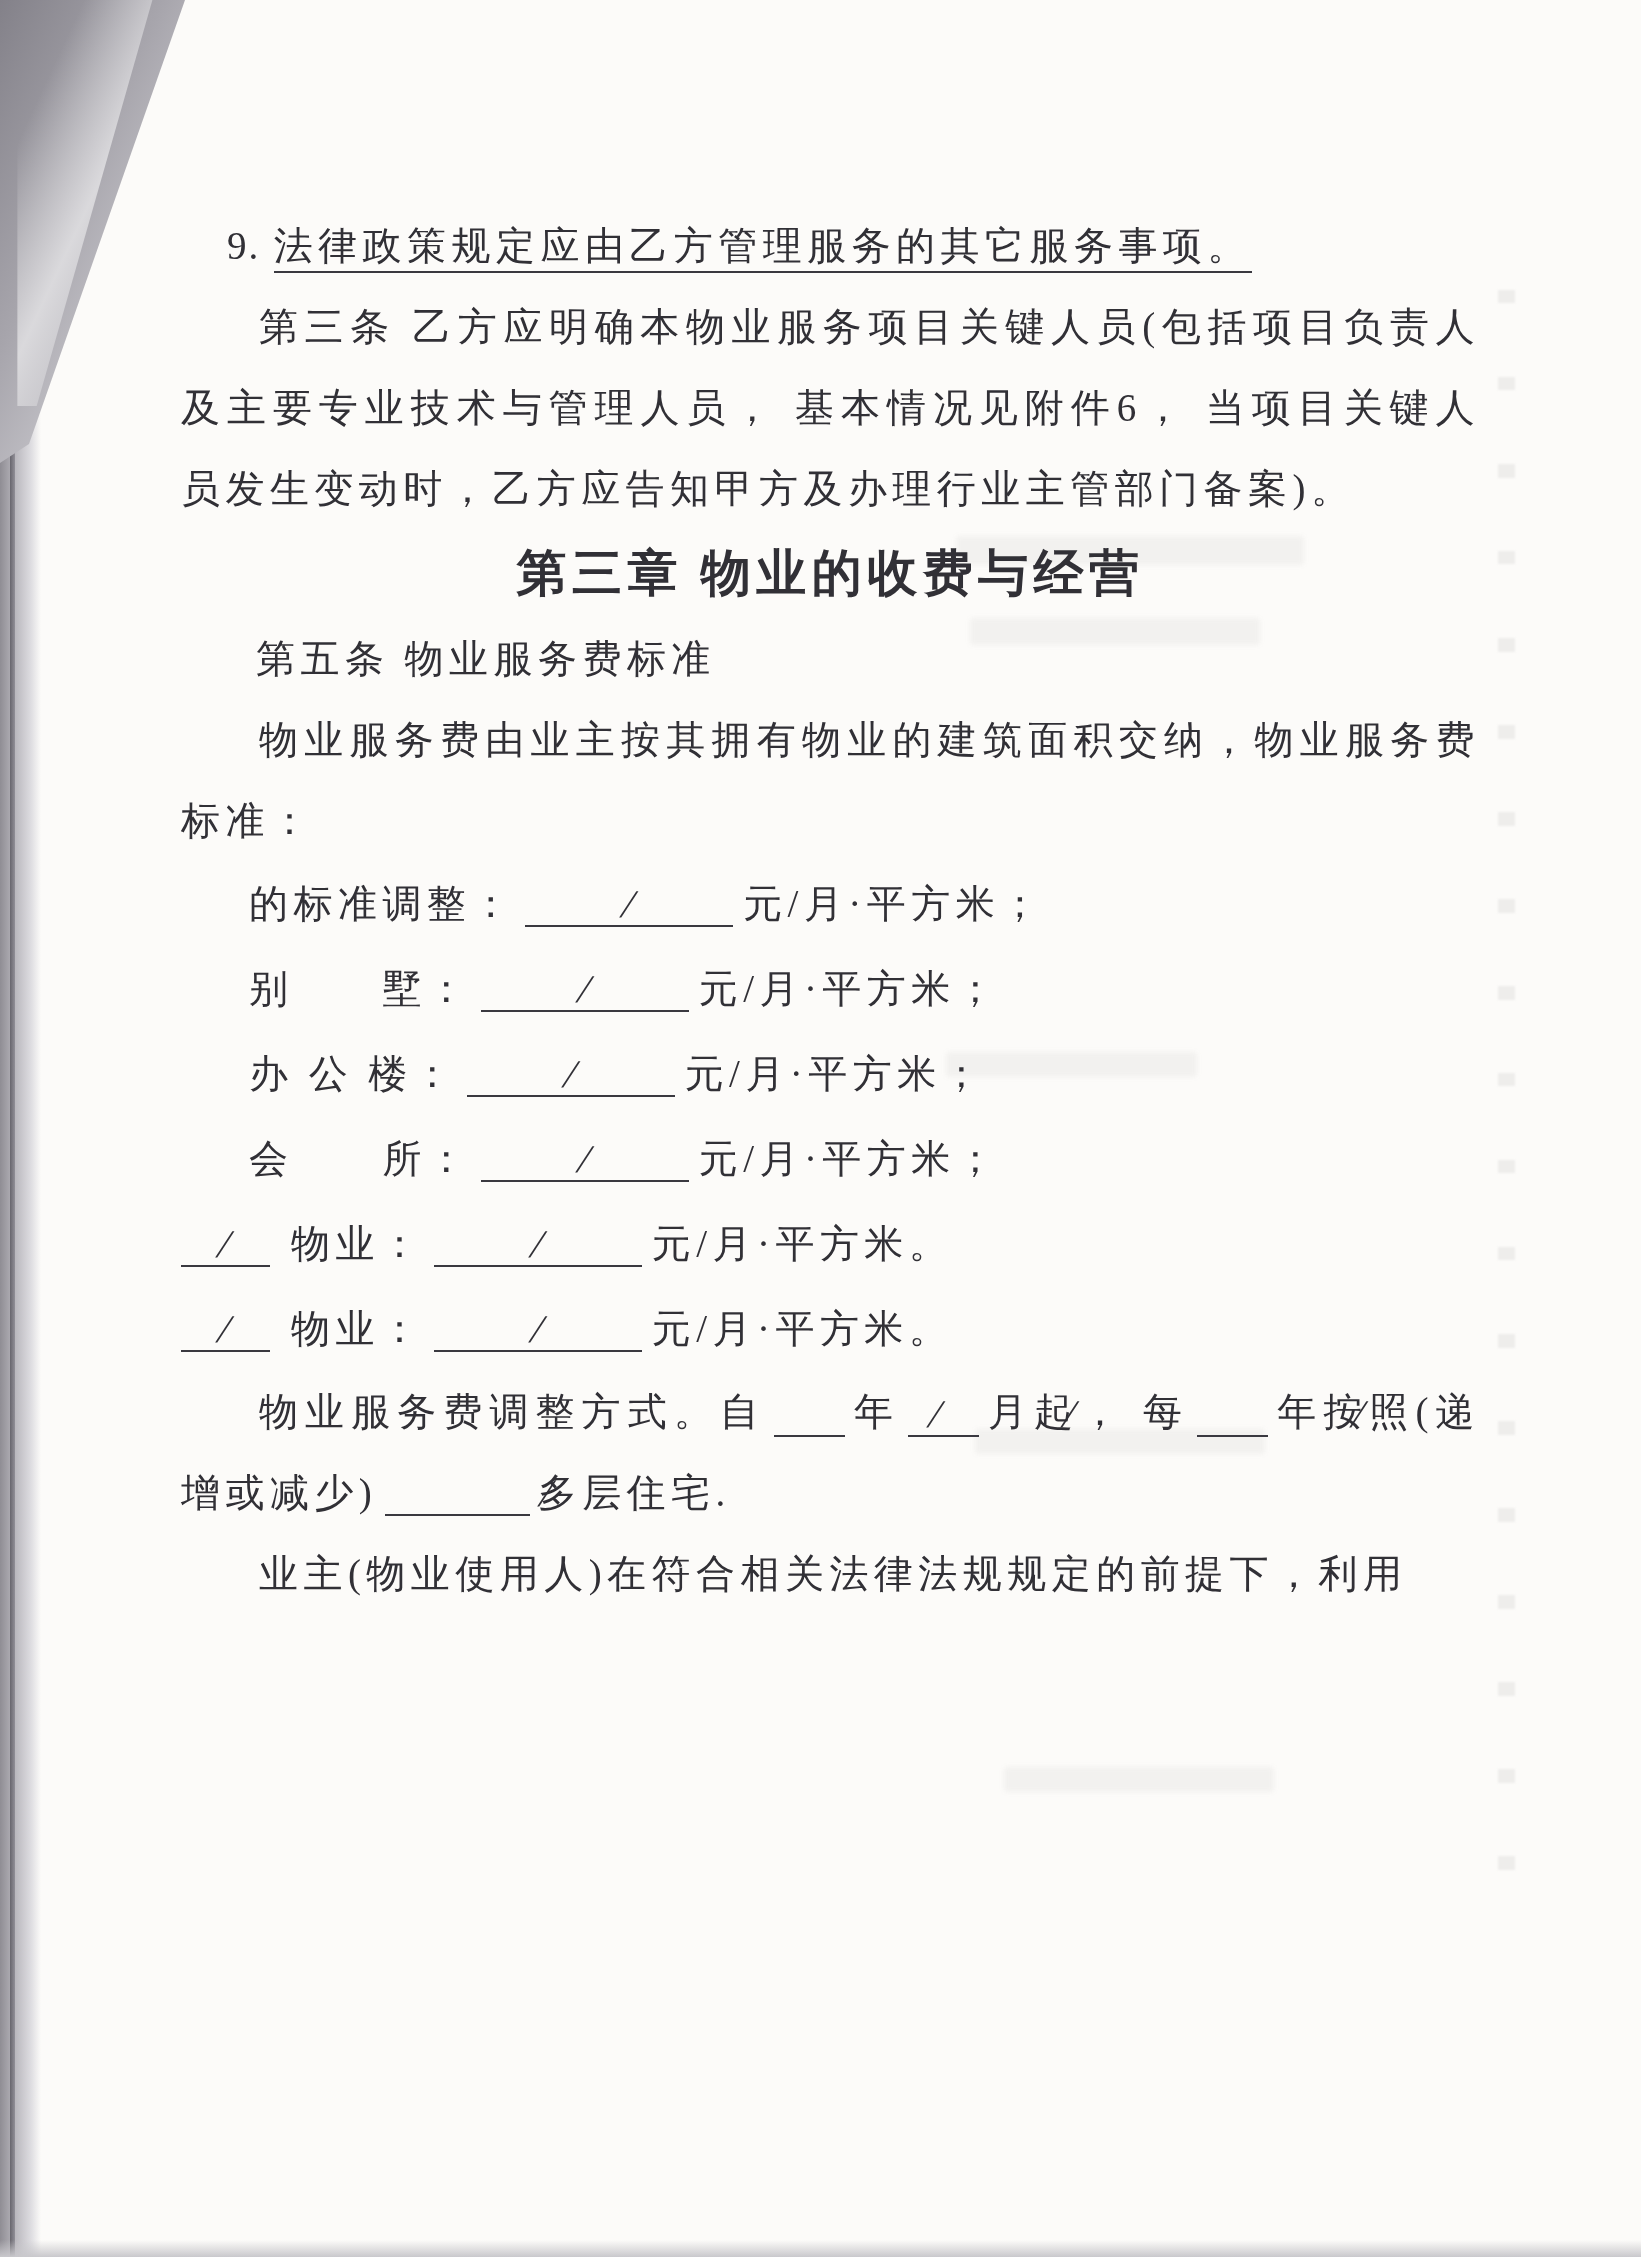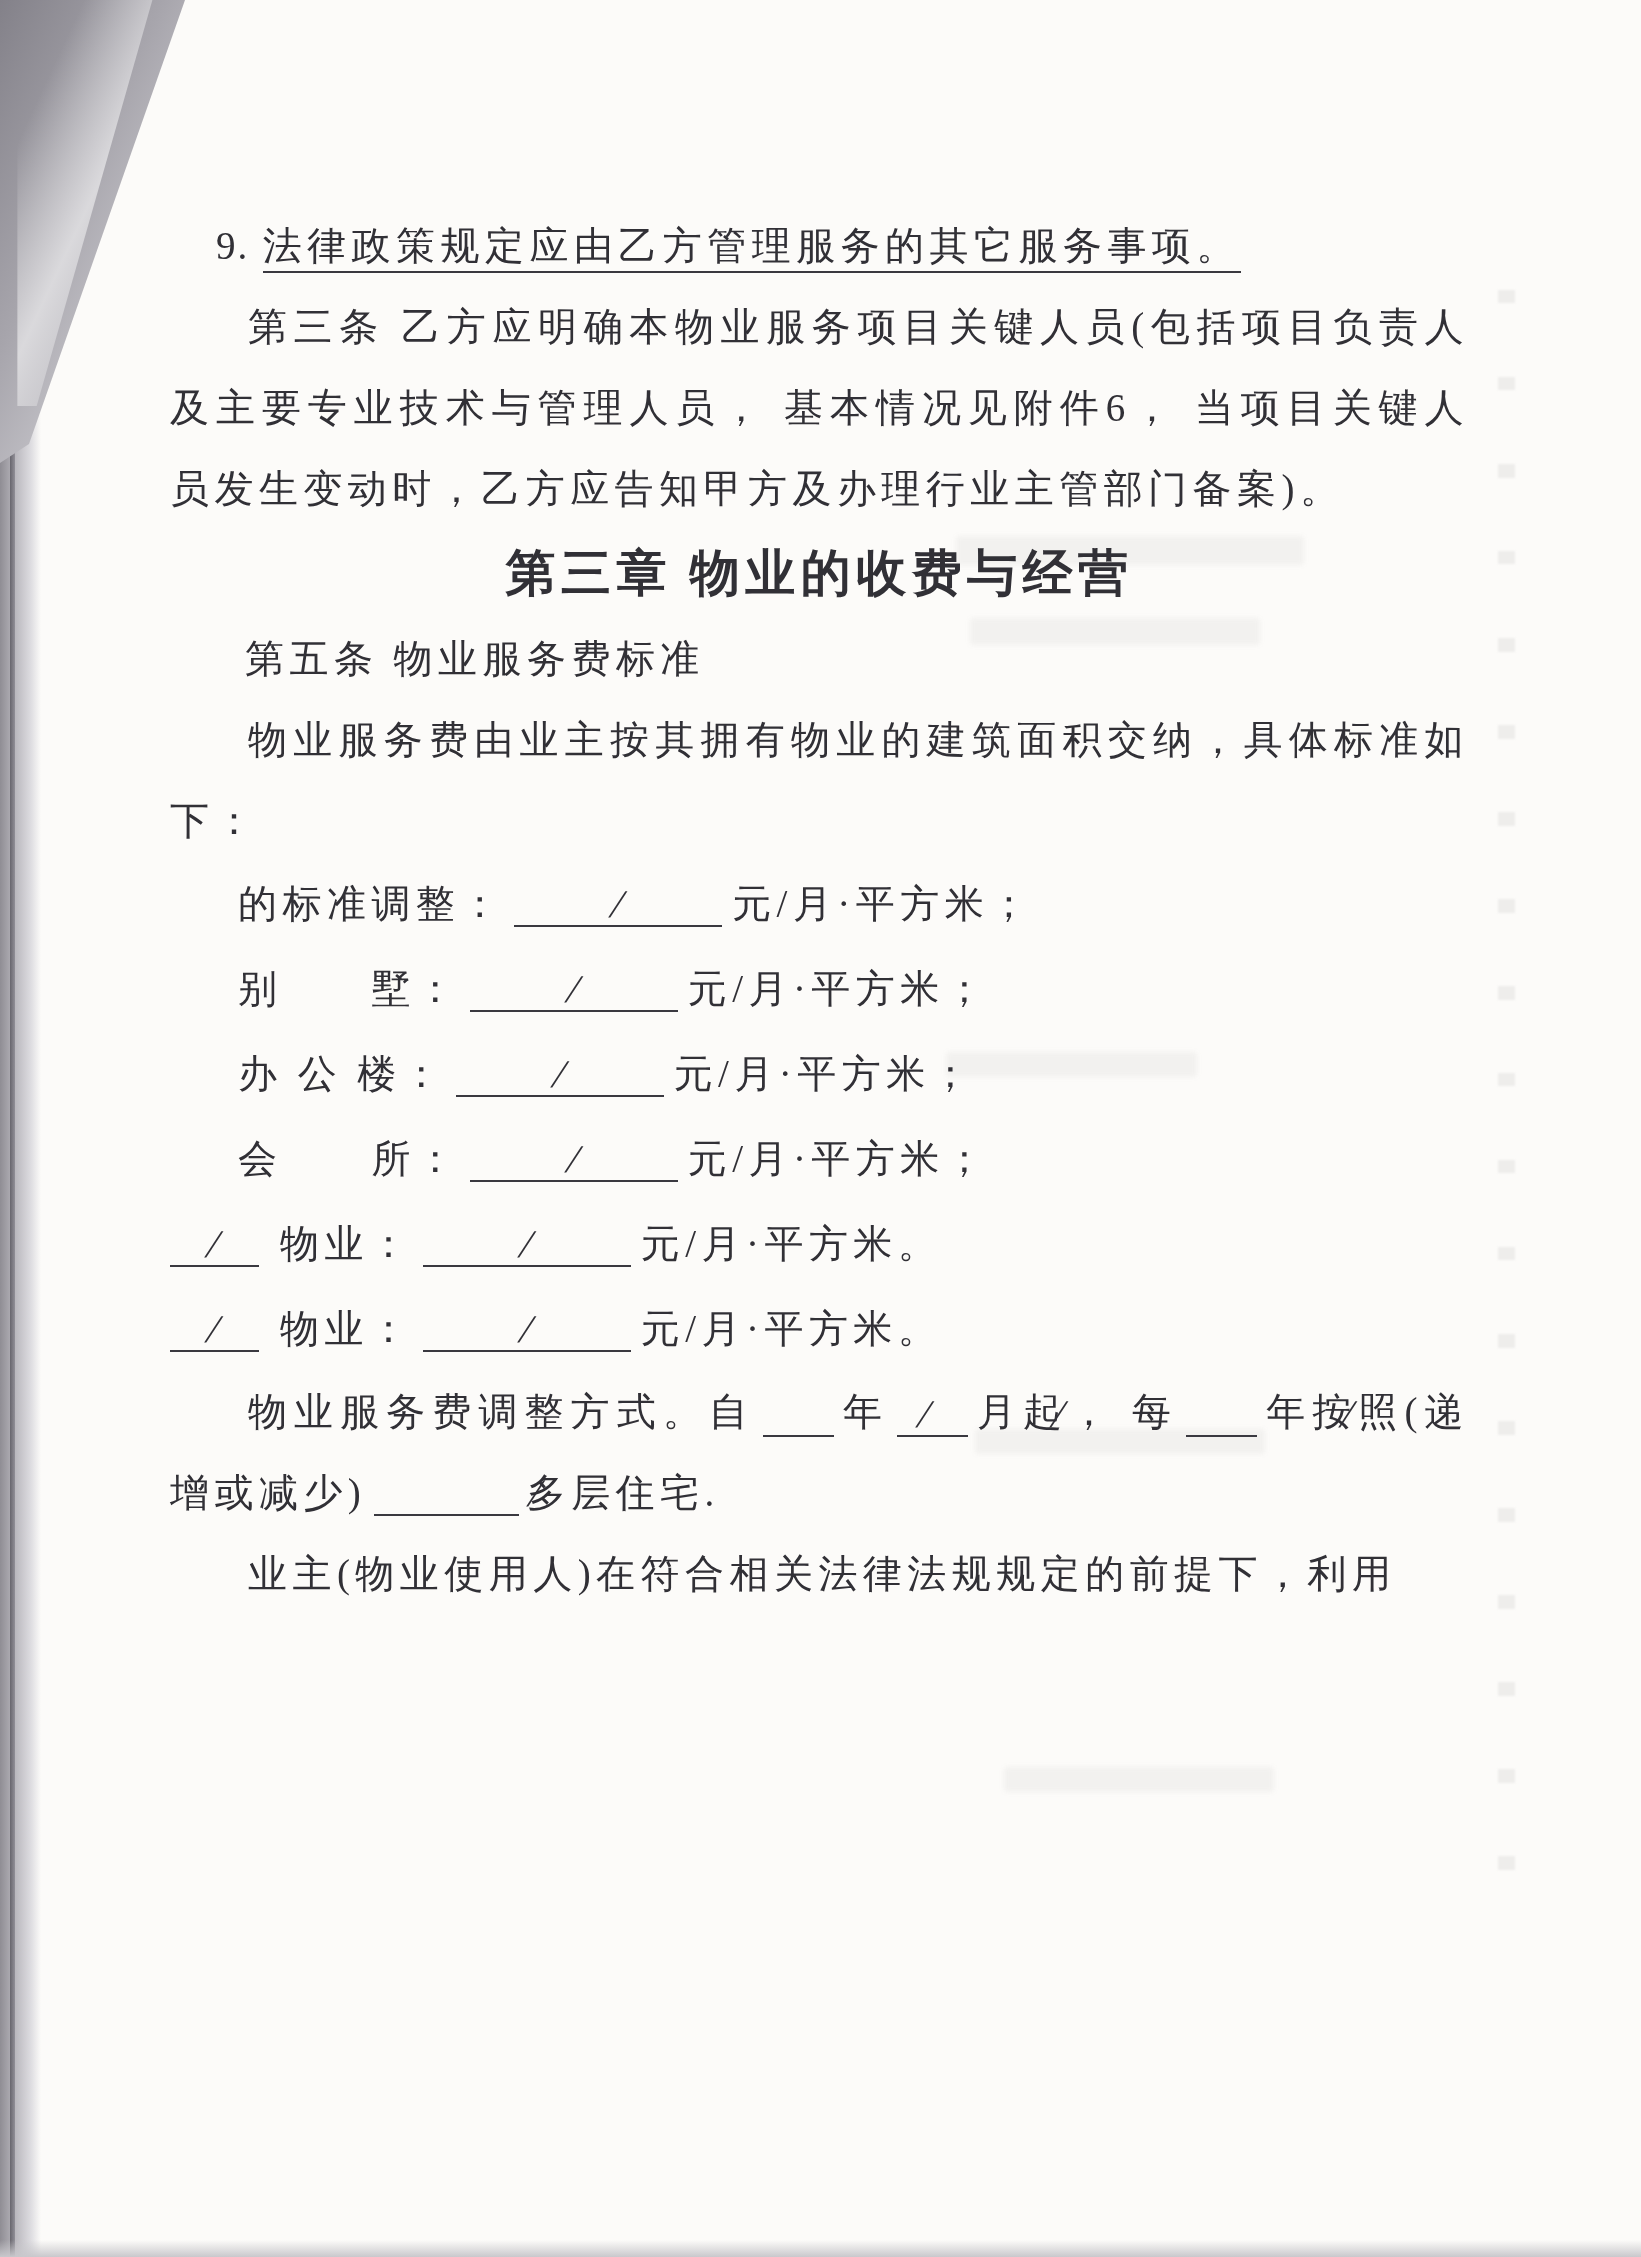--- a/index.html
+++ b/index.html
@@ -44,21 +44,21 @@
     position:absolute;background:rgba(110,108,118,.07);filter:blur(2.9px);border-radius:3.9px;
   }
   .bleed.b1{left:956px;top:536px;width:348px;height:29px;}
   .bleed.b2{left:970px;top:618px;width:290px;height:27px;}
   .bleed.b3{left:946px;top:1052px;width:251px;height:25px;}
   .bleed.b4{left:975px;top:1429px;width:290px;height:25px;}
   .bleed.b5{left:1004px;top:1767px;width:270px;height:25px;}
 
   
   .doc{
-    position:absolute;left:170px;top:205px;width:1299px;
+    position:absolute;left:181px;top:205px;width:1299px;
     font-size:39px;letter-spacing:.14em;line-height:81px;font-family:Liberation Serif, serif;
   }
   .para{text-align:justify;text-indent:2em;margin:0;}
   .item9{margin:0 0 0 46px;text-indent:0;}
   .item9 .num{letter-spacing:.05em;padding-right:13.5px;}
   .underlined{border-bottom:2.9px solid #3a3940;padding-bottom:3.9px;}
   .chapter-heading{
     text-align:center;font-weight:bold;font-size:50px;margin:0;line-height:89px;
   }
   .article-title{margin:0 0 0 75px;text-indent:0;}
@@ -97,21 +97,21 @@
 
   <p class="para item9"><span class="num">9.</span><span class="underlined">法律政策规定应由乙方管理服务的其它服务事项。</span></p>
 
   <p class="para">第三条  乙方应明确本物业服务项目关键人员(包括项目负责人及主要专业技术与管理人员， 基本情况见附件6， 当项目关键人员发生变动时，乙方应告知甲方及办理行业主管部门备案)。</p>
 
 
   <p class="chapter-heading">第三章  物业的收费与经营</p>
 
   <p class="para article-title">第五条  物业服务费标准</p>
 
-  <p class="para">物业服务费由业主按其拥有物业的建筑面积交纳，具体标准如下：</p>
+  <p class="para">物业服务费由业主按其拥有物业的建筑面积交纳，物业服务费标准：</p>
 
   <div class="fee-row">
     <span class="fee-label">的标准调整：</span><span class="blank main"><span class="slash">/</span></span><span>元/月·平方米；</span>
   </div>
 
 
   <div class="fee-row">
     <span class="fee-label">别　　墅：</span><span class="blank main"><span class="slash">/</span></span><span>元/月·平方米；</span>
   </div>
 

